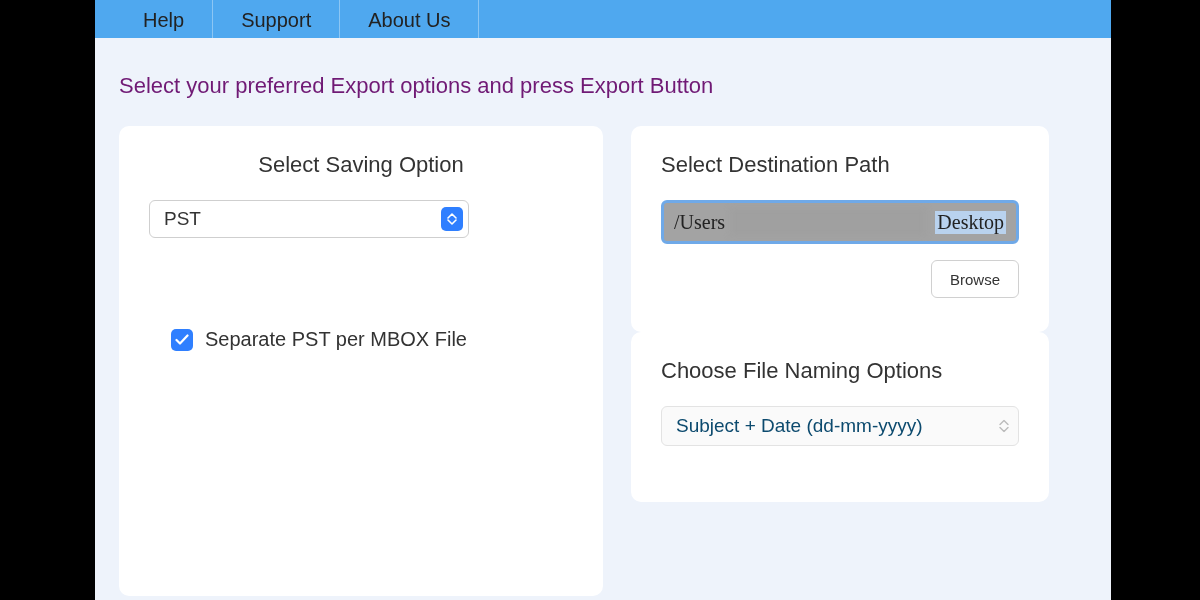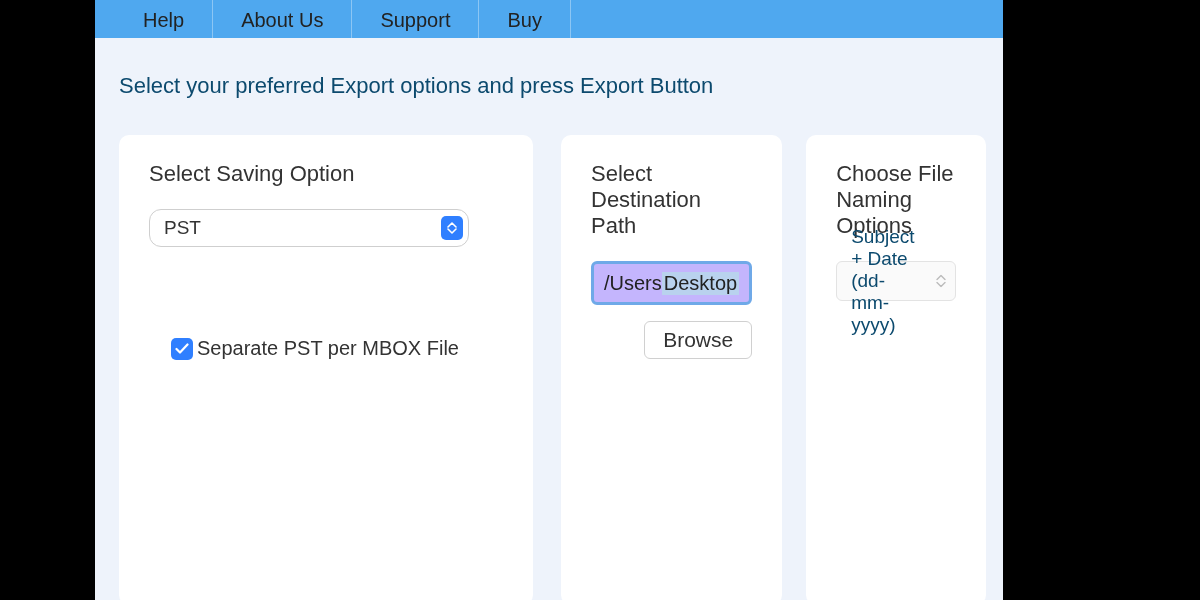--- a/index.html
+++ b/index.html
@@ -7,21 +7,21 @@
     font-family: -apple-system, BlinkMacSystemFont, "Segoe UI", Arial, sans-serif;
     background: #000;
     width: 1200px;
     height: 600px;
     overflow: hidden;
   }
   .app-window {
     position: absolute;
     left: 95px;
     top: 0;
-    width: 908px;
+    width: 1016px;
     height: 600px;
     background: #eef3fb;
   }
   .toolbar {
     height: 38px;
     background: #4fa8ef;
     display: flex;
     align-items: flex-end;
     padding-left: 30px;
   }
@@ -39,50 +39,50 @@
   .toolbar-label {
     font-size: 20px;
     color: #222;
     font-weight: 400;
   }
   .content {
     padding: 35px 24px 0 24px;
   }
   .instruction {
     font-size: 22px;
-    color: #0c4a6e;
-    margin-bottom: 36px;
+    color: #701a75;
+    margin-bottom: 27px;
     font-weight: 400;
   }
   .panels {
     display: flex;
     gap: 28px;
   }
-  .left-col { width: 484px; }
-  .right-col { width: 418px; display: flex; flex-direction: row; gap: 24px; }
+  .left-col { width: 484px; text-align: center; }
+  .right-col { width: 418px; display: flex; flex-direction: column; }
   .card {
     background: #fff;
     border-radius: 10px;
     padding: 26px 30px 30px 30px;
   }
   .card-title {
     font-size: 22px;
     color: #333;
     font-weight: 400;
     margin-bottom: 22px;
   }
   .select-wrap {
     position: relative;
     width: 320px;
   }
   .select {
     width: 100%;
     height: 38px;
     border: 1px solid #cfcfcf;
-    border-radius: 12px;
+    border-radius: 6px;
     padding: 0 51px 0 14px;
     font-size: 19px;
     color: #333;
     background: #fff;
     display: flex;
     align-items: center;
     cursor: pointer;
   }
   .select-arrows {
     position: absolute;
@@ -95,21 +95,21 @@
     border-radius: 5px;
     display: flex;
     flex-direction: column;
     align-items: center;
     justify-content: center;
   }
   .select-arrows svg { display: block; }
   .checkbox-row {
     display: flex;
     align-items: center;
-    gap: 4px;
+    gap: 12px;
     margin-top: 90px;
     margin-left: 22px;
   }
   .checkbox {
     width: 22px;
     height: 22px;
     background: #2f7fff;
     border-radius: 5px;
     display: flex;
     align-items: center;
@@ -121,49 +121,50 @@
     font-size: 20px;
     color: #333;
   }
   .card.left-card { height: 470px; }
   .dest-card { padding-bottom: 34px; }
   .path-input {
     width: 100%;
     height: 44px;
     border: 3px solid #6fa9e8;
     border-radius: 6px;
-    background: #c4b5fd;
+    background: #a3a3a3;
     font-size: 20px;
     color: #222;
     padding: 0 10px;
     display: flex;
     align-items: center;
     position: relative;
     overflow: hidden;
+    font-family: Liberation Serif, serif;
   }
   .path-blur {
     position: absolute;
     left: 66px;
     right: 90px;
     top: 4px;
     bottom: 4px;
     background: rgba(150,150,150,0.25);
     filter: blur(3px);
     border-radius: 3px;
   }
   .path-text-start { z-index: 2; }
   .path-text-end { z-index: 2; margin-left: auto; background: #b9d2ee; padding: 0 2px; }
   .browse-row { display: flex; justify-content: flex-end; margin-top: 16px; }
   .browse-btn {
     height: 38px;
     padding: 0 18px;
     border: 1px solid #d0d0d0;
     border-radius: 6px;
     background: #fff;
-    font-size: 21px;
+    font-size: 15px;
     color: #333;
     cursor: pointer;
     display: flex;
     align-items: center;
   }
   .naming-card { padding-bottom: 56px; }
   .disabled-select-wrap {
     position: relative;
     width: 100%;
   }
@@ -193,27 +194,24 @@
 </head>
 <body>
 
 <div class="app-window">
 
   <div class="toolbar">
     <div class="toolbar-item">
       <span class="toolbar-label">Help</span>
     </div>
     <div class="toolbar-item">
+      <span class="toolbar-label">Support</span>
+    </div>
+    <div class="toolbar-item">
       <span class="toolbar-label">About Us</span>
-    </div>
-    <div class="toolbar-item">
-      <span class="toolbar-label">Support</span>
-    </div>
-    <div class="toolbar-item">
-      <span class="toolbar-label">Buy</span>
     </div>
   </div>
 
   <div class="content">
     <div class="instruction">Select your preferred Export options and press Export Button</div>
 
     <div class="panels">
 
       <div class="left-col">
         <div class="card left-card">

